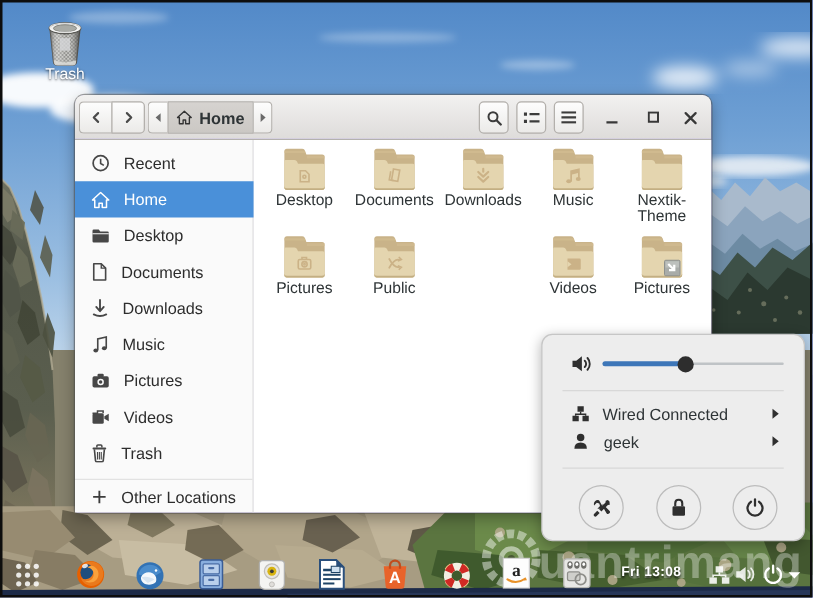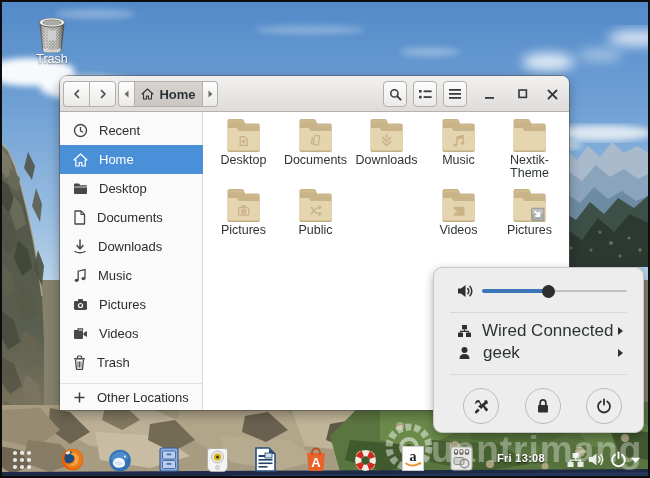--- a/index.html
+++ b/index.html
@@ -13,21 +13,21 @@
 #sidebar{width:143px;height:100%;background:#fafafa;border-right:1px solid #dcdcdc;box-sizing:border-box;position:relative}
 .srow{position:absolute;left:0;width:143px;height:29px;display:flex;align-items:center;color:#2d2d2d;font-size:13px}
 .srow svg{margin-left:13px;margin-right:11px;flex:0 0 auto}
 .srow.sel{background:#4a90d9;color:#fff}
 #content{flex:1;position:relative;background:#fff}
 .fcell{position:absolute;width:71px;text-align:center}
 .fcell svg{display:block;margin:0 auto}
 .fcell .lbl{font-size:12.5px;color:#2e3436;line-height:13px;margin-top:1px}
 
 #panel{position:absolute;left:433px;top:267px;width:211px;height:166px;background:#ededed;border:1px solid #c6c6c6;border-radius:9px;box-sizing:border-box;box-shadow:0 3px 10px rgba(0,0,0,.3);z-index:20}
-.prow{position:absolute;left:0;width:100%;display:flex;align-items:center;color:#2e3436;font-size:17px}
+.prow{position:absolute;left:0;width:100%;display:flex;align-items:center;color:#2e3436;font-size:13px}
 .pdiv{position:absolute;left:16px;right:16px;height:1px;background:#d8d8d8}
 .cbtn{position:absolute;width:36px;height:36px;border:1px solid #bcbcbc;border-radius:50%;display:flex;align-items:center;justify-content:center;box-sizing:border-box}
 
 .ticon{position:absolute;z-index:30}
 #clock{position:absolute;z-index:30;color:#fff;font-size:11px;font-weight:bold;text-shadow:0 1px 2px rgba(0,0,0,.8);letter-spacing:.3px}
 
 #trashlbl{position:absolute;left:22px;top:52px;width:60px;text-align:center;color:#fff;font-size:12.5px;text-shadow:0 1px 2px rgba(0,0,0,.75);z-index:5}
 
 #wm{position:absolute;left:431px;top:429px;color:rgba(255,255,255,.34);font-size:37px;font-weight:bold;letter-spacing:1px;z-index:6;font-family:"Liberation Sans",sans-serif}
 </style></head>

